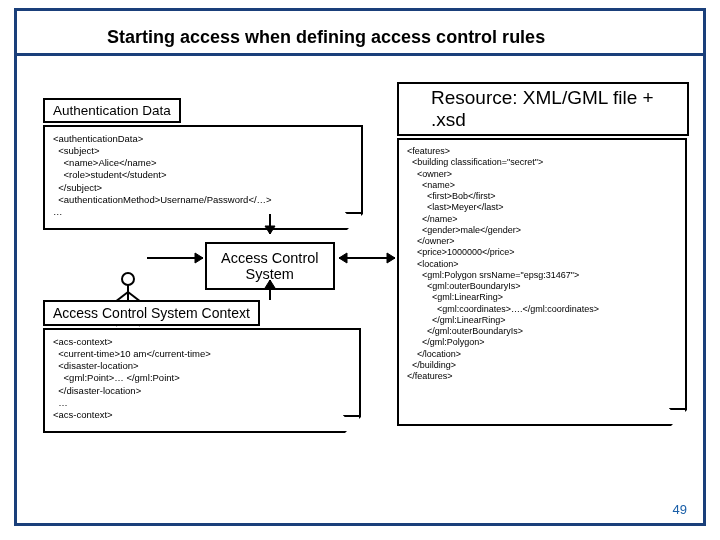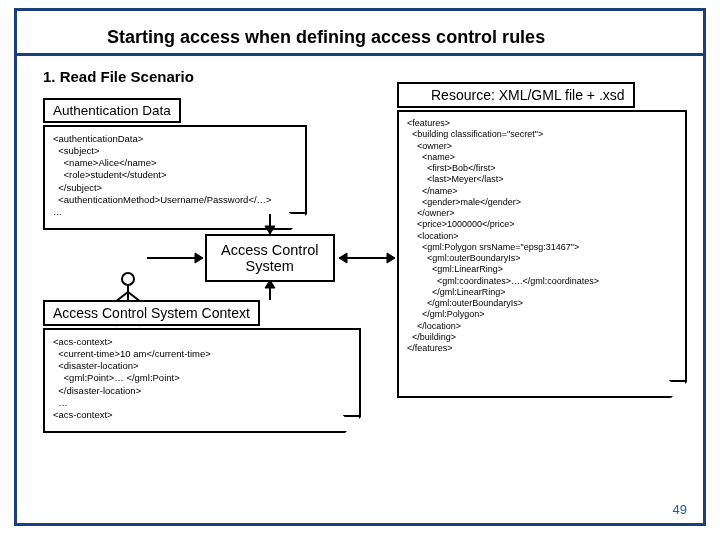--- a/index.html
+++ b/index.html
@@ -135,47 +135,46 @@
 
 <div class="slide">
 
   <div class="title-wrap">
     <div class="title">Starting access when defining access control rules</div>
     <div class="title-underline"></div>
   </div>
 
   <div class="body">
 
-    <div class="heading1">1.  Read File Scenario</div>
 
     <div class="col-left">
 
       <div class="box-label">Authentication Data</div>
-      <div class="note" style="width:264px;">
+      <div class="note" style="width:320px;">
         <div class="xml">&lt;authenticationData&gt;
   &lt;subject&gt;
     &lt;name&gt;Alice&lt;/name&gt;
     &lt;role&gt;student&lt;/student&gt;
   &lt;/subject&gt;
   &lt;authenticationMethod&gt;Username/Password&lt;/…&gt;
 …</div>
       </div>
 
       
       <svg class="stick" viewBox="0 0 30 56">
         <circle cx="15" cy="7" r="6" stroke="#000" stroke-width="2" fill="none"></circle>
         <line x1="15" y1="13" x2="15" y2="36" stroke="#000" stroke-width="2"></line>
         <line x1="15" y1="20" x2="2" y2="30" stroke="#000" stroke-width="2"></line>
         <line x1="15" y1="20" x2="28" y2="30" stroke="#000" stroke-width="2"></line>
         <line x1="15" y1="36" x2="3" y2="54" stroke="#000" stroke-width="2"></line>
         <line x1="15" y1="36" x2="27" y2="54" stroke="#000" stroke-width="2"></line>
       </svg>
 
       
-      <div style="position:absolute; left:162px; top:136px;">
+      <div style="position:absolute; left:162px; top:144px;">
         <div class="acs-box">
           <div style="white-space:pre-line;">Access Control
 System</div>
         </div>
       </div>
 
       
       <svg class="arrow-line" style="left:0; top:0; width:360px; height:240px; position:absolute; pointer-events:none;">
 
         <line x1="227" y1="116" x2="227" y2="136" stroke="#000" stroke-width="2"></line>
@@ -201,21 +200,21 @@
     &lt;gml:Point&gt;… &lt;/gml:Point&gt;
   &lt;/disaster-location&gt;
   …
 &lt;acs-context&gt;</div>
         </div>
       </div>
 
     </div>
 
     <div class="col-right">
-      <div class="box-label" style="font-size:14px;padding-left:32px;">Resource: XML/GML file + .xsd</div>
+      <div class="box-label" style="font-size:19px;padding-left:32px;">Resource: XML/GML file + .xsd</div>
       <div class="note" style="width:290px; min-height:288px;">
         <div class="xml xml-sm">&lt;features&gt;
   &lt;building classification="secret"&gt;
     &lt;owner&gt;
       &lt;name&gt;
         &lt;first&gt;Bob&lt;/first&gt;
         &lt;last&gt;Meyer&lt;/last&gt;
       &lt;/name&gt;
       &lt;gender&gt;male&lt;/gender&gt;
     &lt;/owner&gt;

